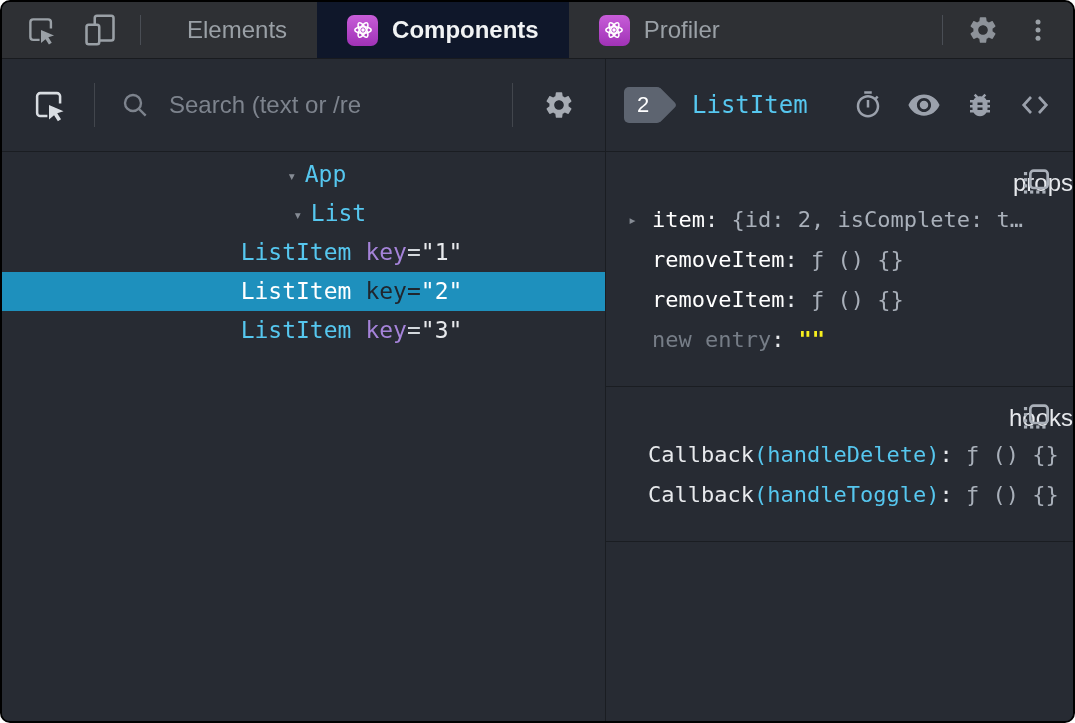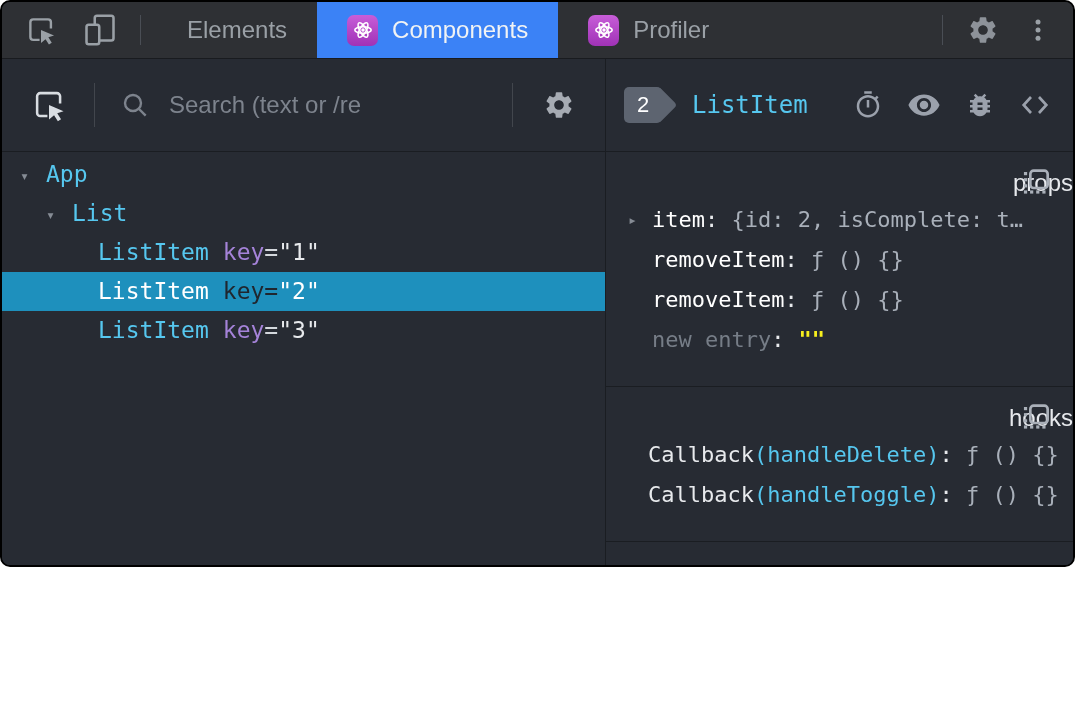--- a/index.html
+++ b/index.html
@@ -1,37 +1,37 @@
 <!DOCTYPE html>
 <html><head>
 <meta charset="utf-8">
 <style>
   html,body{margin:0;padding:0;background:#ffffff;}
   *{box-sizing:border-box;}
   .window{
-    position:relative;width:1075px;height:567px;
+    position:relative;width:1075px;height:723px;
     background:#272b33;border:2px solid #000;border-radius:10px;
     overflow:hidden;font-family:"Liberation Sans",sans-serif;
   }
   
   .topbar{
     height:57px;background:#2e3034;border-bottom:1px solid #191b1f;
     display:flex;align-items:center;
   }
   .topbar .icon-btn{display:flex;align-items:center;justify-content:center;flex:0 0 auto;}
   .tb-inspect{margin-left:22px;}
   .tb-device{margin-left:24px;}
   .vdiv{width:1px;height:30px;background:#4a4e55;flex:0 0 auto;}
   .tb-div1{margin-left:22px;}
   .tab{
     color:#9aa0a6;font-size:24px;padding:0 30px;height:100%;
     display:flex;align-items:center;gap:14px;cursor:default;flex:0 0 auto;
   }
   .tab.first{margin-left:16px;}
-  .tab.active{background:#3b82f6;color:#f1f3f4;}
+  .tab.active{background:#0f172a;color:#f1f3f4;font-weight:bold;}
   .react-badge{width:31px;height:31px;border-radius:7px;flex:0 0 auto;
     background:linear-gradient(180deg,#c75dd8 0%,#a032b6 100%);
     display:flex;align-items:center;justify-content:center;}
   .tb-div2{margin-left:auto;}
   .tb-gear{margin:0 24px;}
   .tb-kebab{margin-right:20px;}
 
   
   .panels{position:absolute;top:57px;left:0;right:0;bottom:0;}
   .left-panel{position:absolute;top:0;left:0;width:603px;bottom:0;background:#272b33;}
@@ -45,21 +45,21 @@
   .search-input{
     margin-left:16px;background:transparent;border:none;outline:none;
     font-family:"Liberation Sans",sans-serif;font-size:24px;color:#d5d9de;width:300px;
   }
   .search-input::placeholder{color:#7d838d;}
   .lt-div2{margin-left:auto;}
   .lt-gear{margin:0 30px;}
 
   
   .tree{padding-top:3px;font-family:"DejaVu Sans Mono",monospace;font-size:23px;}
-  .tree-row{height:39px;line-height:39px;white-space:pre;cursor:default;}
+  .tree-row{height:39px;line-height:39px;white-space:pre;cursor:default;text-align:center;}
   .tree-row .arrow{display:inline-block;width:26px;color:#868c95;font-size:15px;vertical-align:1px;}
   .d0{padding-left:18px;}
   .d1{padding-left:44px;}
   .d2{padding-left:96px;}
   .cname{color:#56c7ef;}
   .attr{color:#a583d9;margin-left:14px;}
   .eq{color:#d4d8dd;}
   .strv{color:#e8eaed;}
   .tree-row.selected{background:#1e90bd;}
   .tree-row.selected .cname{color:#ffffff;}

